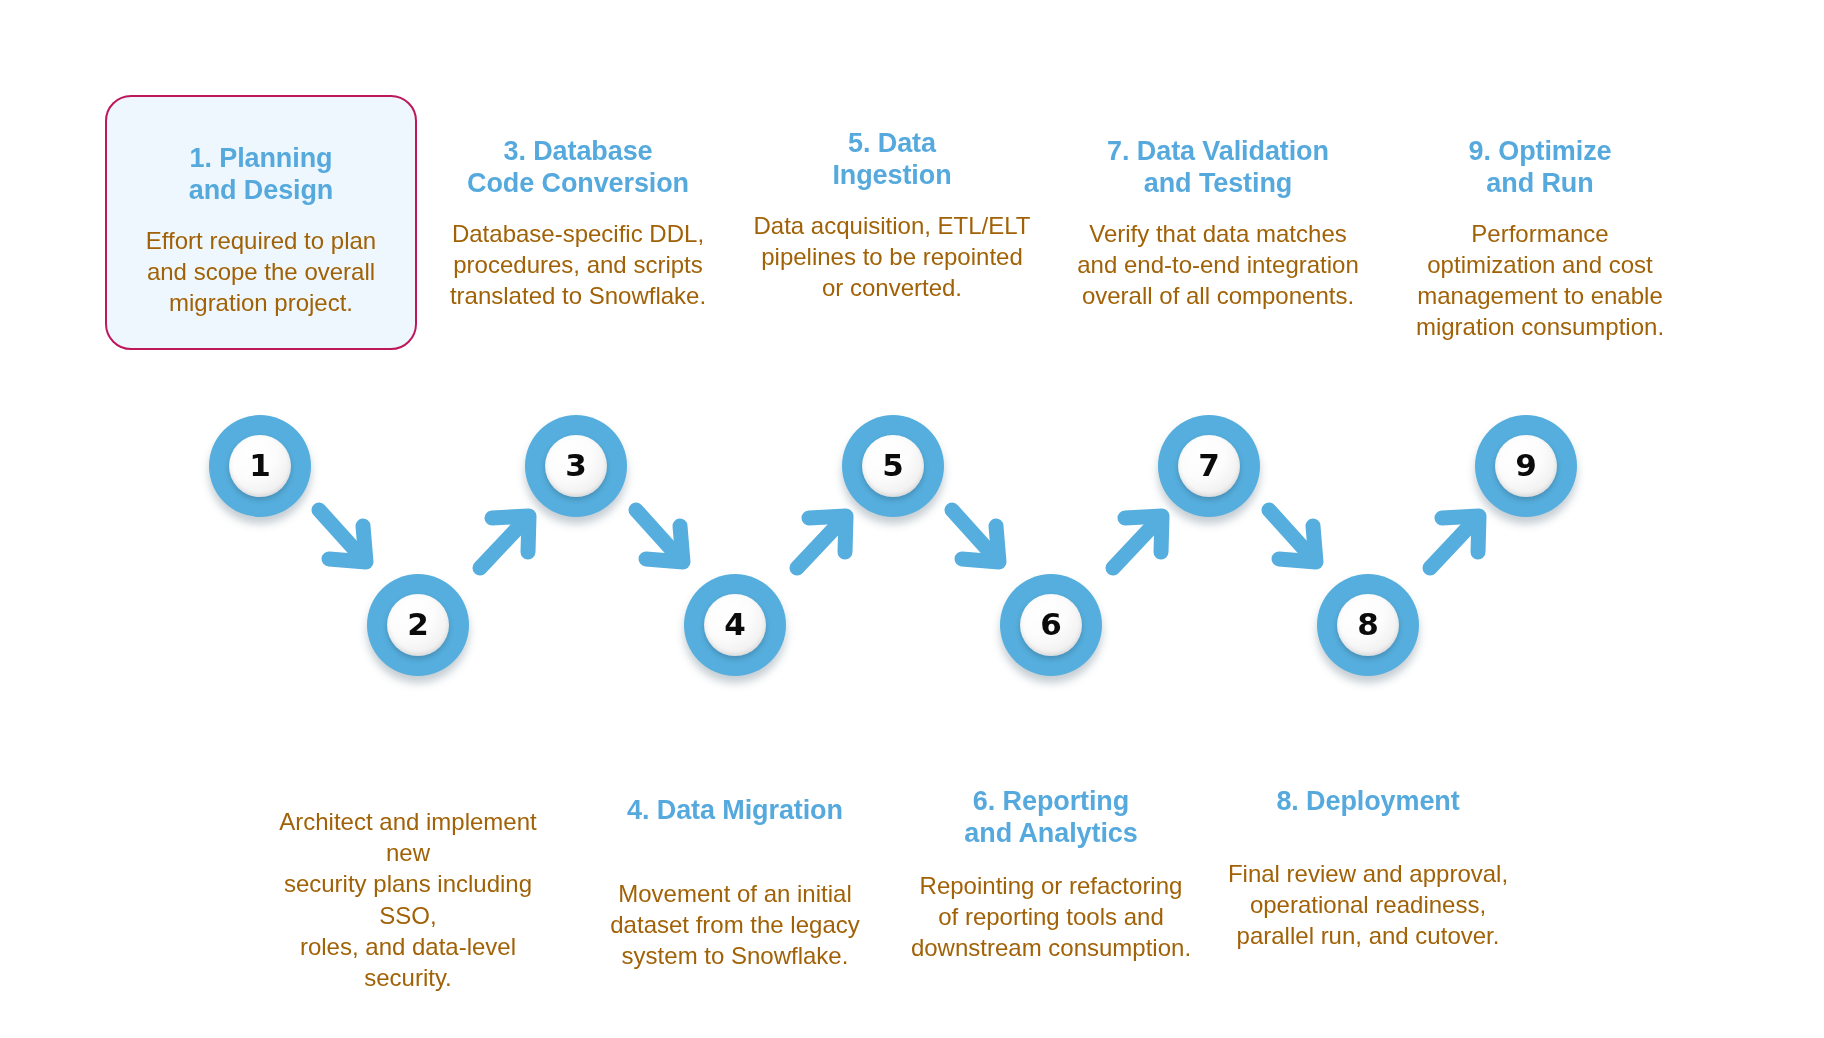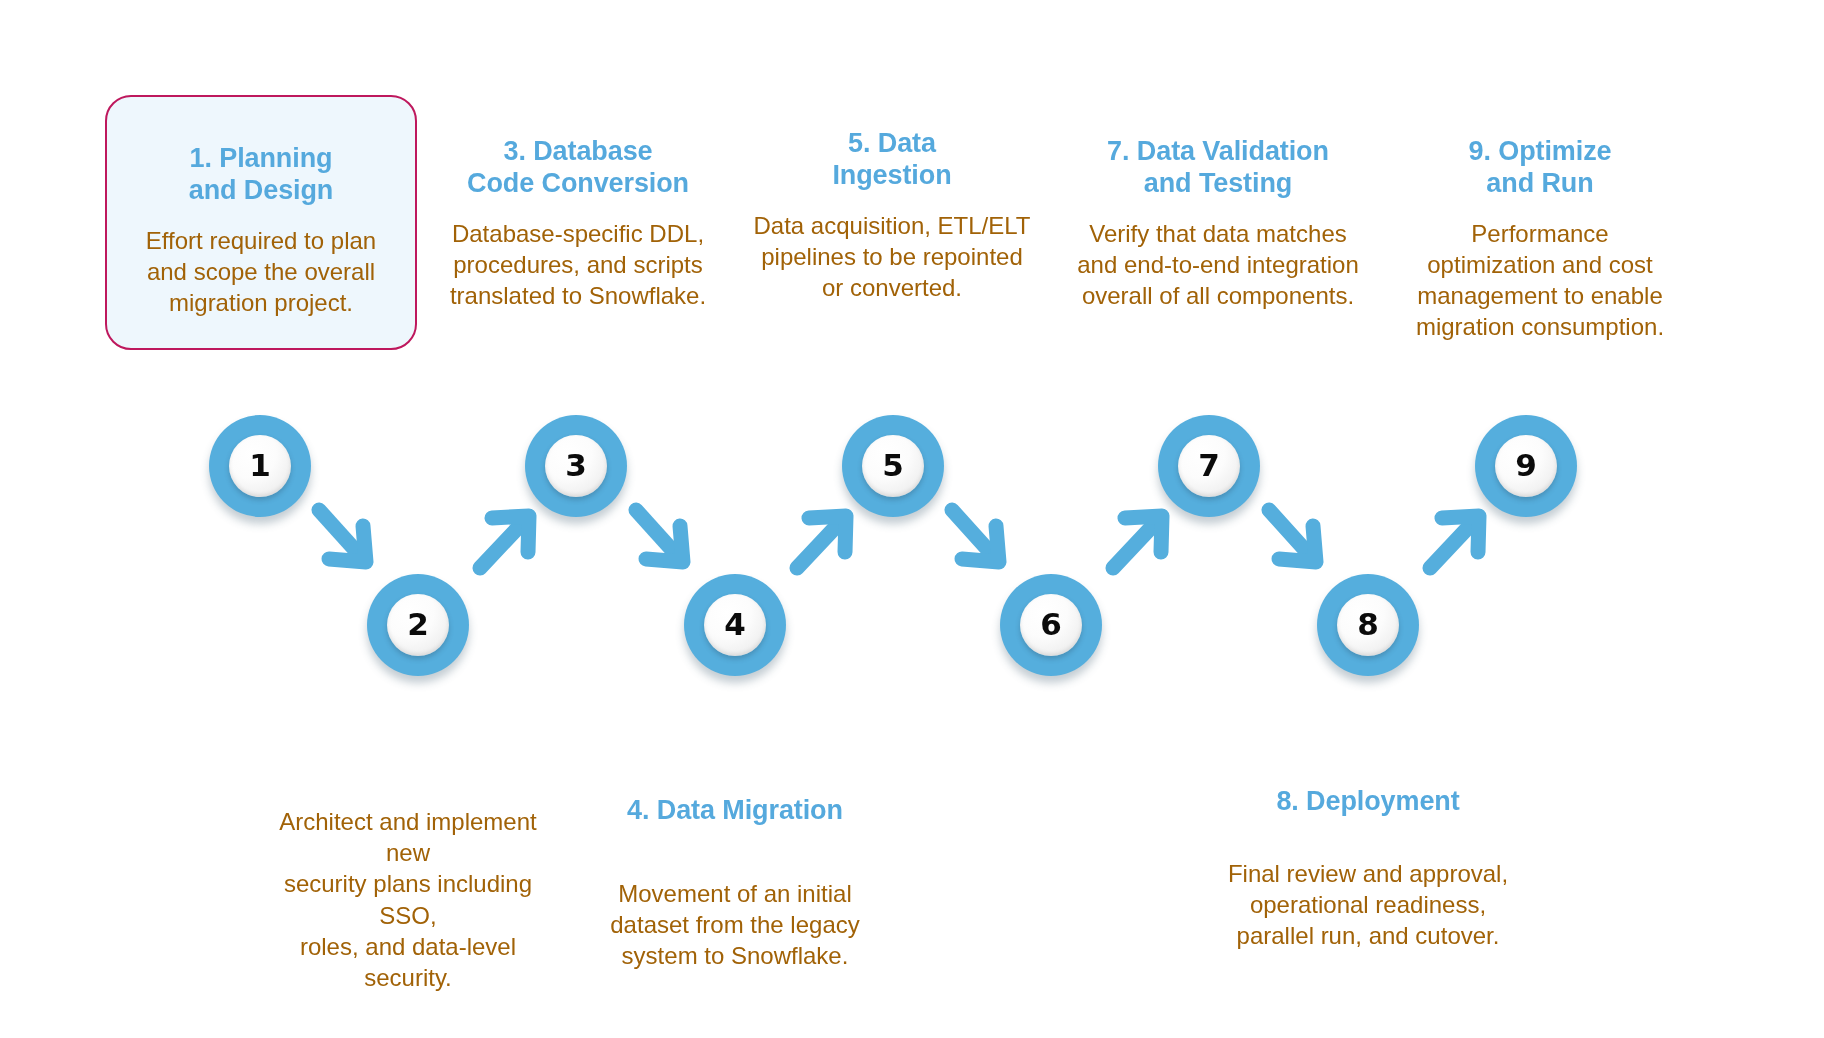--- a/index.html
+++ b/index.html
@@ -279,20 +279,27 @@
 roles, and data-level security.</div>
   </div>
 
   <div class="step-block row-bottom" style="left:585px; top:786px; width:300px;margin-top:9px;">
     <div class="step-title">4. Data Migration</div>
     <div class="step-desc" style="margin-top:51px;">Movement of an initial
 dataset from the legacy
 system to Snowflake.</div>
   </div>
 
+  <div class="step-block row-bottom" style="left:901px; top:786px; width:300px;">
+    <div class="step-title">6. Reporting
+and Analytics</div>
+    <div class="step-desc">Repointing or refactoring
+of reporting tools and
+downstream consumption.</div>
+  </div>
 
   <div class="step-block row-bottom" style="left:1218px; top:786px; width:300px;">
     <div class="step-title">8. Deployment</div>
     <div class="step-desc" style="margin-top:40px;">Final review and approval,
 operational readiness,
 parallel run, and cutover.</div>
   </div>
 
 </div>
 

